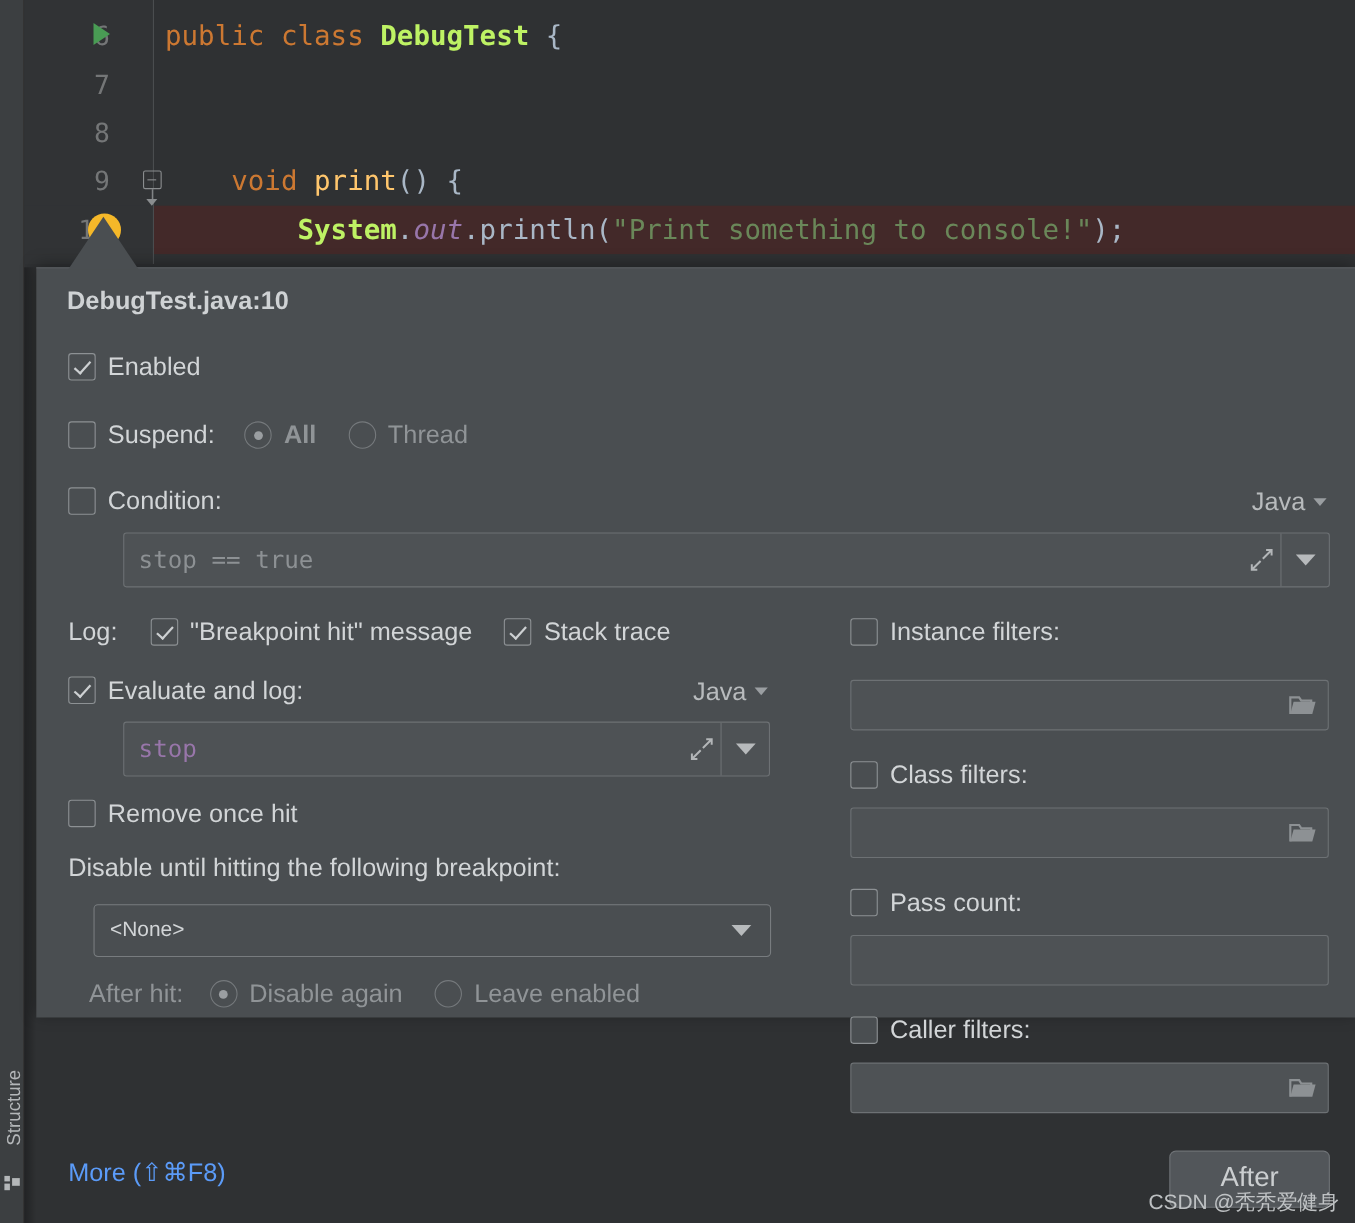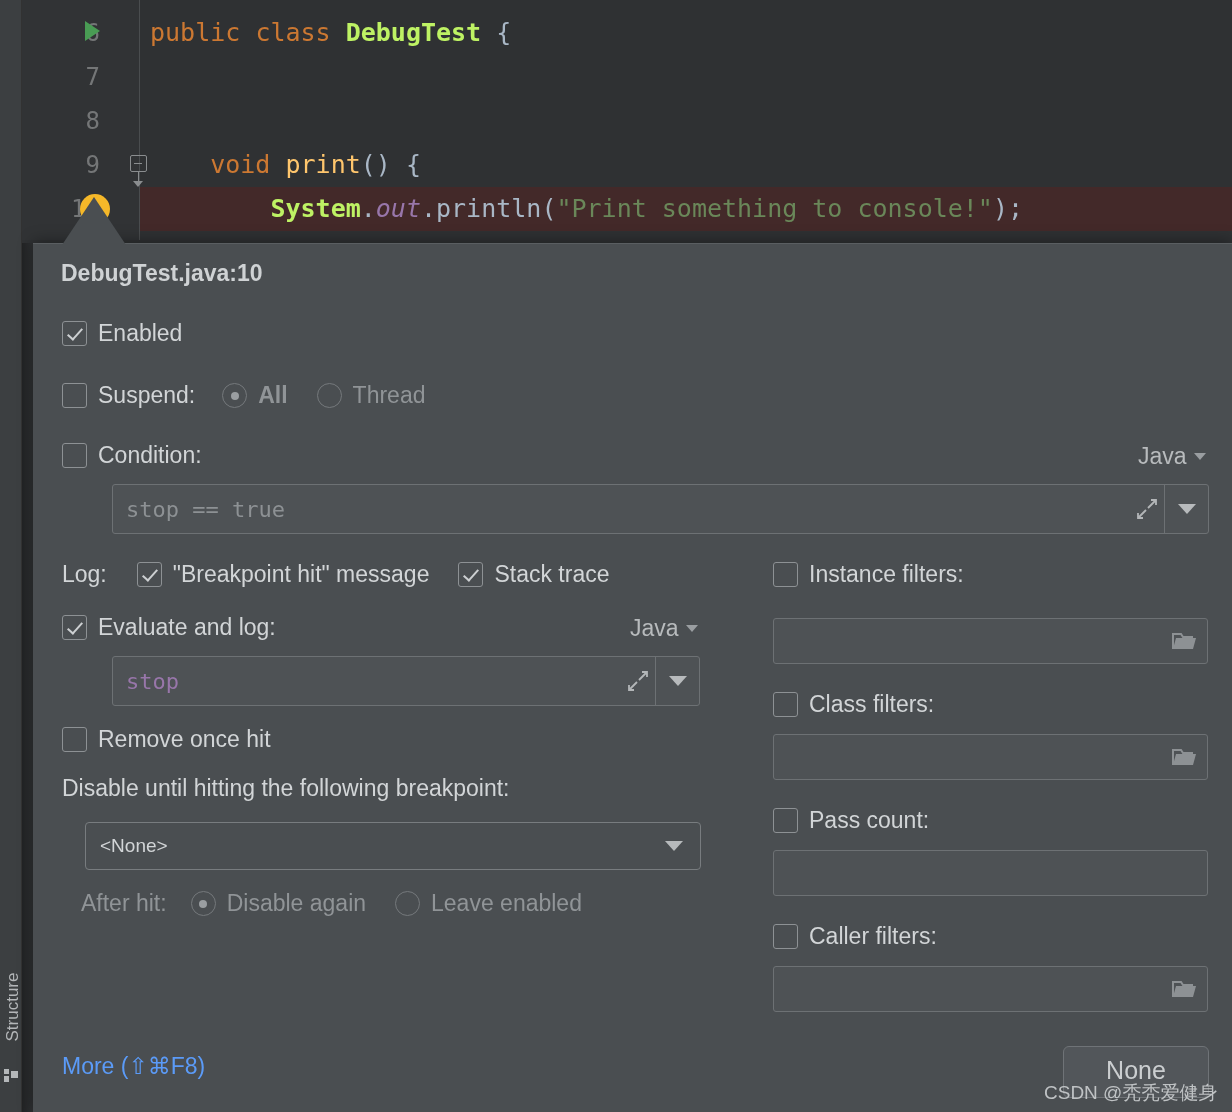--- a/index.html
+++ b/index.html
@@ -91,21 +91,21 @@
   .bp-dot {
     position: absolute;
     width: 30px; height: 30px; border-radius: 50%;
     background: #f5b829;
   }
 
   
   .dialog {
     position: absolute;
     left: 33px; top: 243px;
-    width: 1199px; height: 869px;
+    width: 1199px; height: 682px;
     background: #4a4e51;
     border-top: 1px solid #5a5e61;
     box-shadow: 0 -2px 14px rgba(0,0,0,.35);
   }
   .dlg-pointer {
     position: absolute;
     left: 62px; top: 197px;
     width: 0; height: 0;
     border-left: 32px solid transparent;
     border-right: 32px solid transparent;
@@ -463,21 +463,21 @@
           <path d="M3 19 L3 4 L11 4 L13 7 L22 7 L22 10" fill="none" stroke="#8d9194" stroke-width="2"></path>
         </svg>
       </span>
     </div>
 
   </div>
 
   <div class="footer-link">More (⇧⌘F8)</div>
 
   <div class="done-btn">
-    <span>None</span>
+    <span>After</span>
   </div>
 
   <div class="watermark">CSDN @秃秃爱健身</div>
 
   <div class="structure-tab">
     <div class="structure-text">Structure</div>
     <div class="structure-ico">
       <i style="left:0;top:0;width:5px;height:5px"></i>
       <i style="left:0;top:7px;width:5px;height:6px"></i>
       <i style="left:7px;top:2px;width:7px;height:7px"></i>

